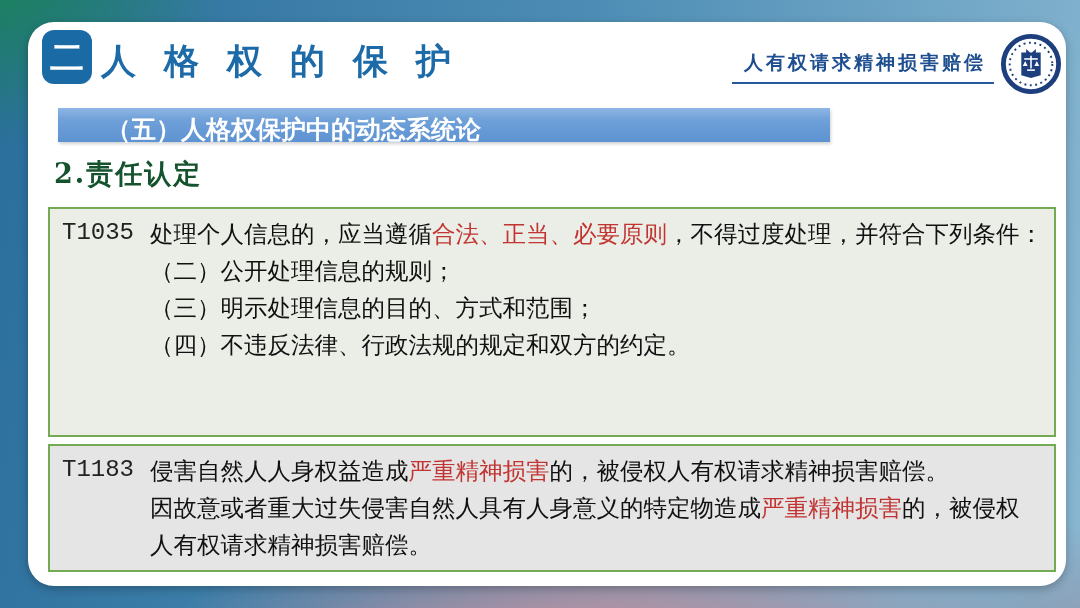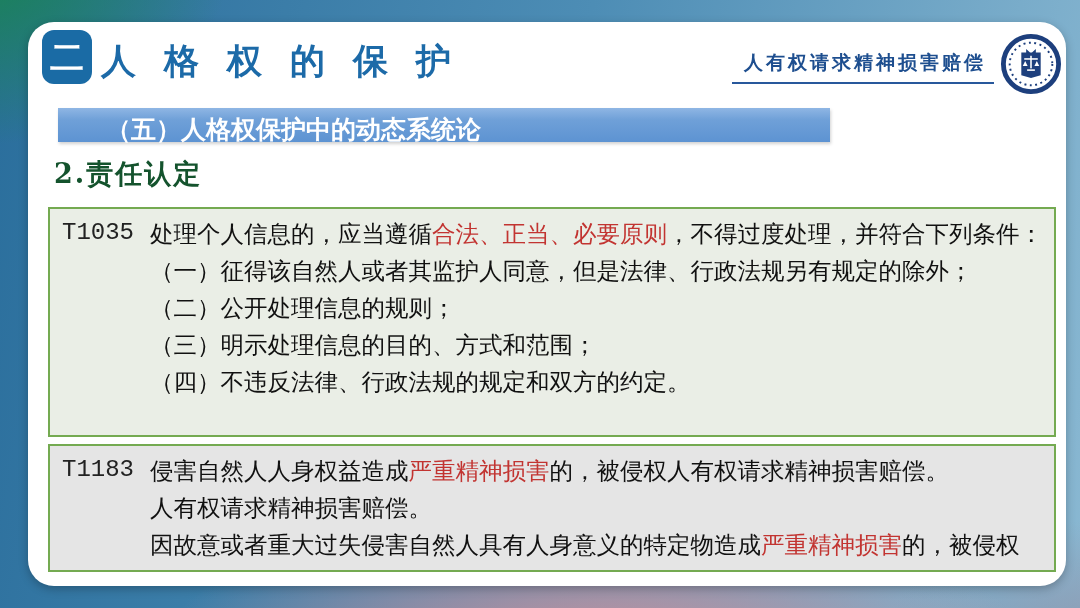--- a/index.html
+++ b/index.html
@@ -94,29 +94,28 @@
 
   <div class="banner">（五）人格权保护中的动态系统论</div>
 
   <div class="heading">2.责任认定</div>
 
   <div class="law-card">
       <div class="law-row" style="background: rgb(234, 238, 230);">
         <div class="tnum">T1035</div>
         <div class="tbody">
           <div class="tline"><span class="seg">处理个人信息的，应当遵循</span><span class="seg red">合法、正当、必要原则</span><span class="seg">，不得过度处理，并符合下列条件：</span></div>
-          <div class="tline"><span class="seg">（一）征得该自然人或者其监护人同意，但是法律、行政法规另有规定的除外；</span></div>
           <div class="tline"><span class="seg">（二）公开处理信息的规则；</span></div>
           <div class="tline"><span class="seg">（三）明示处理信息的目的、方式和范围；</span></div>
           <div class="tline"><span class="seg">（四）不违反法律、行政法规的规定和双方的约定。</span></div>
         </div>
       </div>
       <div class="law-row" style="background: #e5e5e5;">
         <div class="tnum">T1183</div>
         <div class="tbody">
           <div class="tline"><span class="seg">侵害自然人人身权益造成</span><span class="seg red">严重精神损害</span><span class="seg">的，被侵权人有权请求精神损害赔偿。</span></div>
+          <div class="tline"><span class="seg">因故意或者重大过失侵害自然人具有人身意义的特定物造成</span><span class="seg red">严重精神损害</span><span class="seg">的，被侵权</span></div>
           <div class="tline"><span class="seg">人有权请求精神损害赔偿。</span></div>
-          <div class="tline"><span class="seg">因故意或者重大过失侵害自然人具有人身意义的特定物造成</span><span class="seg red">严重精神损害</span><span class="seg">的，被侵权</span></div>
         </div>
       </div>
     </div>
 
 </div>
 
 </body></html>

